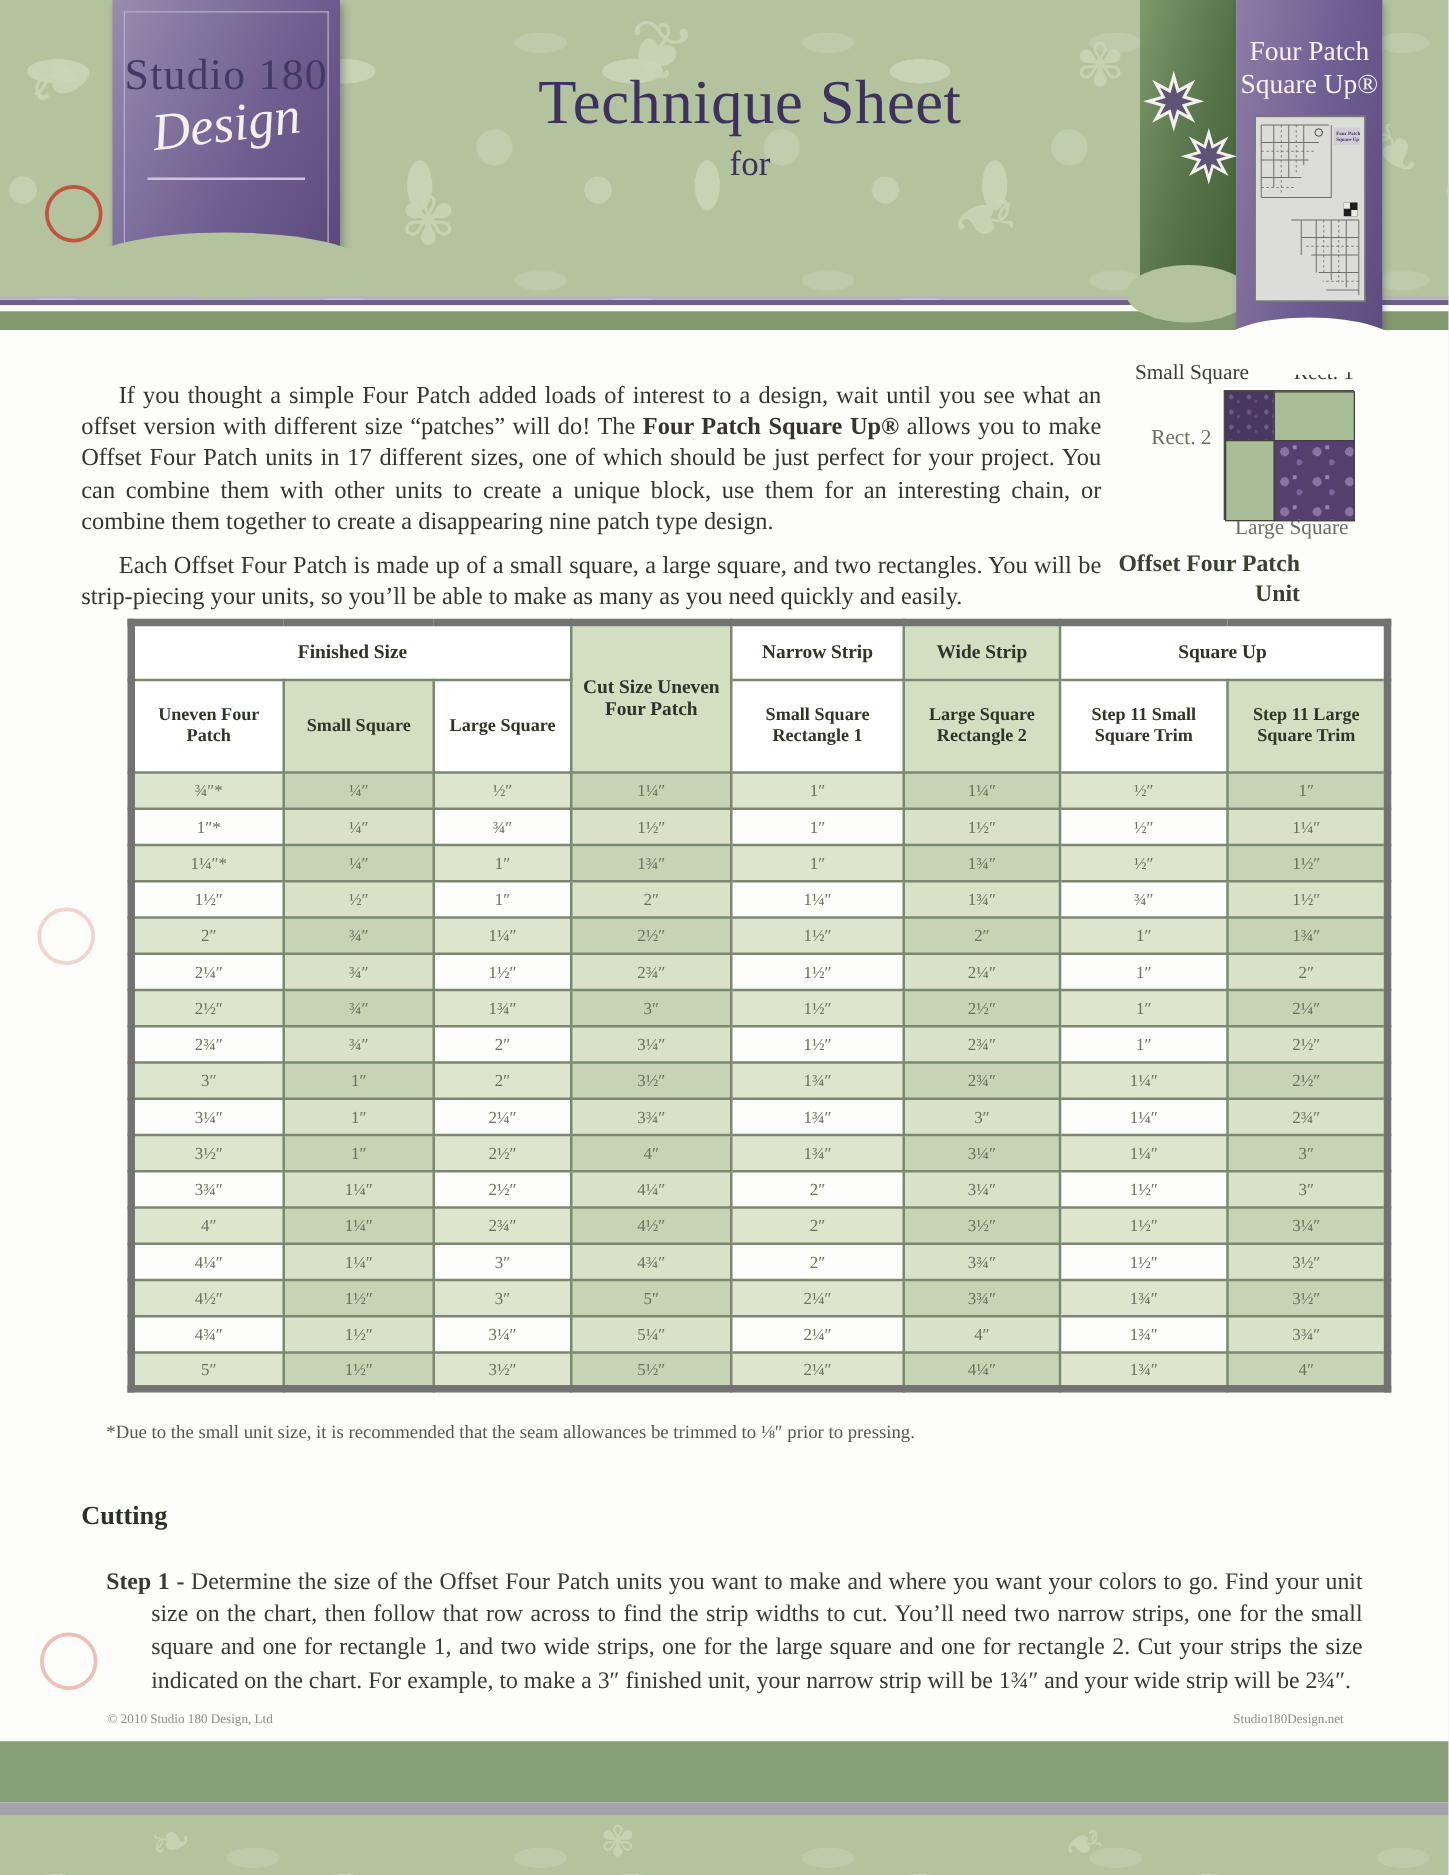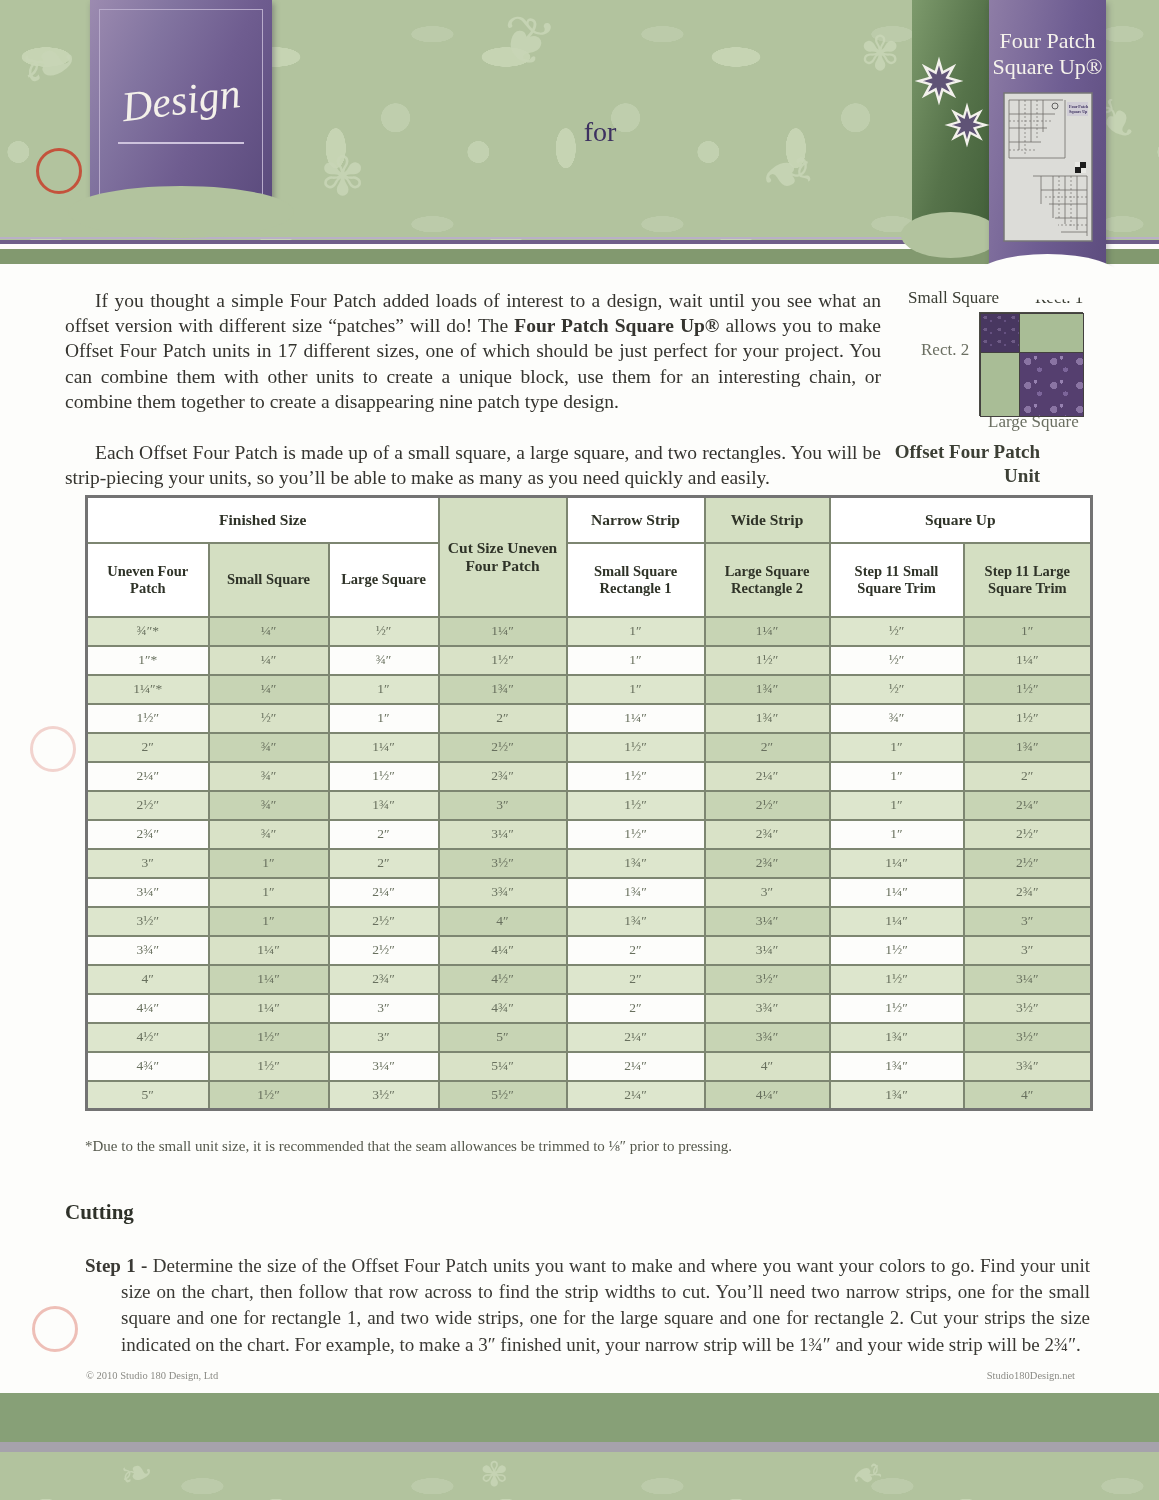--- a/index.html
+++ b/index.html
@@ -67,21 +67,21 @@
   .star-svg{position:absolute;z-index:6;}
 
   .red-ring{position:absolute;border-radius:50%;z-index:7;}
   .ring1{left:36px;top:148px;width:40px;height:40px;border:3px solid rgba(199,62,42,.85);}
   .ring2{left:30px;top:726px;width:40px;height:40px;border:3px solid rgba(228,160,150,.45);}
   .ring3{left:32px;top:1306px;width:40px;height:40px;border:3px solid rgba(226,140,128,.55);}
 
   
   .para{position:absolute;left:65px;width:816px;font-size:19.5px;line-height:1.3;color:#35342f;
         text-align:justify;text-indent:30px;}
-  .para1{top:268px;}
+  .para1{top:284px;}
   .para2{top:420px;}
 
   
   .diag-label{position:absolute;font-size:17px;color:#3a3d33;}
   .lbl-small-square{left:908px;top:288px;}
   .lbl-rect1{left:1035px;top:288px;}
   .lbl-rect2{left:921px;top:340px;color:#6b6f62;}
   .lbl-large-square{left:988px;top:412px;color:#6b6f62;}
   .diag-unit{position:absolute;left:979px;top:312px;width:104px;height:104px;
      border:1px solid #4a4a45;box-sizing:border-box;background:#a9bd96;}
@@ -98,21 +98,21 @@
                       radial-gradient(circle 3px at 60% 20%, #9681b0 60%, rgba(0,0,0,0) 61%);
      background-size:26px 24px;}
   .diag-caption{position:absolute;left:880px;top:440px;width:160px;text-align:right;
      font-weight:bold;font-size:19px;line-height:1.25;color:#3c3f35;}
 
   
   .chart{position:absolute;left:85px;top:495px;width:1005px;border-collapse:collapse;
      table-layout:fixed;}
   .chart th,.chart td{border:2px solid #7d8671;text-align:center;vertical-align:middle;
      padding:2px 3px;box-sizing:border-box;}
-  .chart{border:3px solid #737373;}
+  .chart{border:6px solid #737373;margin-left:17px;}
   .chart th{font-size:14.5px;line-height:1.15;color:#2f3328;background:#fff;}
   .chart .group th{height:46px;font-size:15.5px;}
   .chart .sub th{height:74px;}
   .chart td{height:29px;font-size:13.5px;color:#68705e;background:#fdfdfb;}
   .chart .hshade{background:#d4dfc2 !important;}
   .chart tr.row-green td{background:#dde6cd;}
   .chart tr.row-green td.shaded{background:#c7d4b4;}
   .chart tr.row-white td.shaded{background:#d9e2c7;}
   .c1{width:122px;} .c2{width:120px;} .c3{width:110px;} .c4{width:128px;}
   .c5{width:138px;} .c6{width:125px;} .c7{width:134px;} .c8{width:128px;}
@@ -138,24 +138,26 @@
     <span class="orn orn-c" style="left:500px;top:10px;font-size:64px;transform:rotate(15deg);"></span>
     <span class="orn orn-a" style="left:760px;top:140px;font-size:66px;transform:rotate(160deg);"></span>
     <span class="orn orn-b" style="left:860px;top:30px;font-size:48px;"></span>
     <span class="orn orn-a" style="left:1090px;top:90px;font-size:60px;transform:rotate(40deg);"></span>
   </div>
 
   <div class="rule-purple"></div>
   <div class="bar-green"></div>
 
   <div class="logo-banner">
+    <div class="logo-line1">Studio 180</div>
     <div class="logo-line2">Design</div>
     <div class="logo-underline"></div>
   </div>
 
+  <div class="title-main">Technique Sheet</div>
   <div class="title-for">for</div>
 
   <div class="star-banner"></div>
   <svg class="star-svg" style="left:914px;top:56px;" width="50" height="50" viewBox="0 0 50 50">
     <polygon points="25,5 28.4,16.7 39.1,10.9 33.3,21.6 45,25 33.3,28.4 39.1,39.1 28.4,33.3 25,45 21.6,33.3 10.9,39.1 16.7,28.4 5,25 16.7,21.6 10.9,10.9 21.6,16.7" fill="#5f5376" stroke="#f3f1ec" stroke-width="2.5" transform="scale(1.0)"></polygon>
   </svg>
   <svg class="star-svg" style="left:944px;top:102px;" width="46" height="46" viewBox="0 0 50 50">
     <polygon points="25,5 28.4,16.7 39.1,10.9 33.3,21.6 45,25 33.3,28.4 39.1,39.1 28.4,33.3 25,45 21.6,33.3 10.9,39.1 16.7,28.4 5,25 16.7,21.6 10.9,10.9 21.6,16.7" fill="#5f5376" stroke="#f3f1ec" stroke-width="2.5"></polygon>
   </svg>
 

